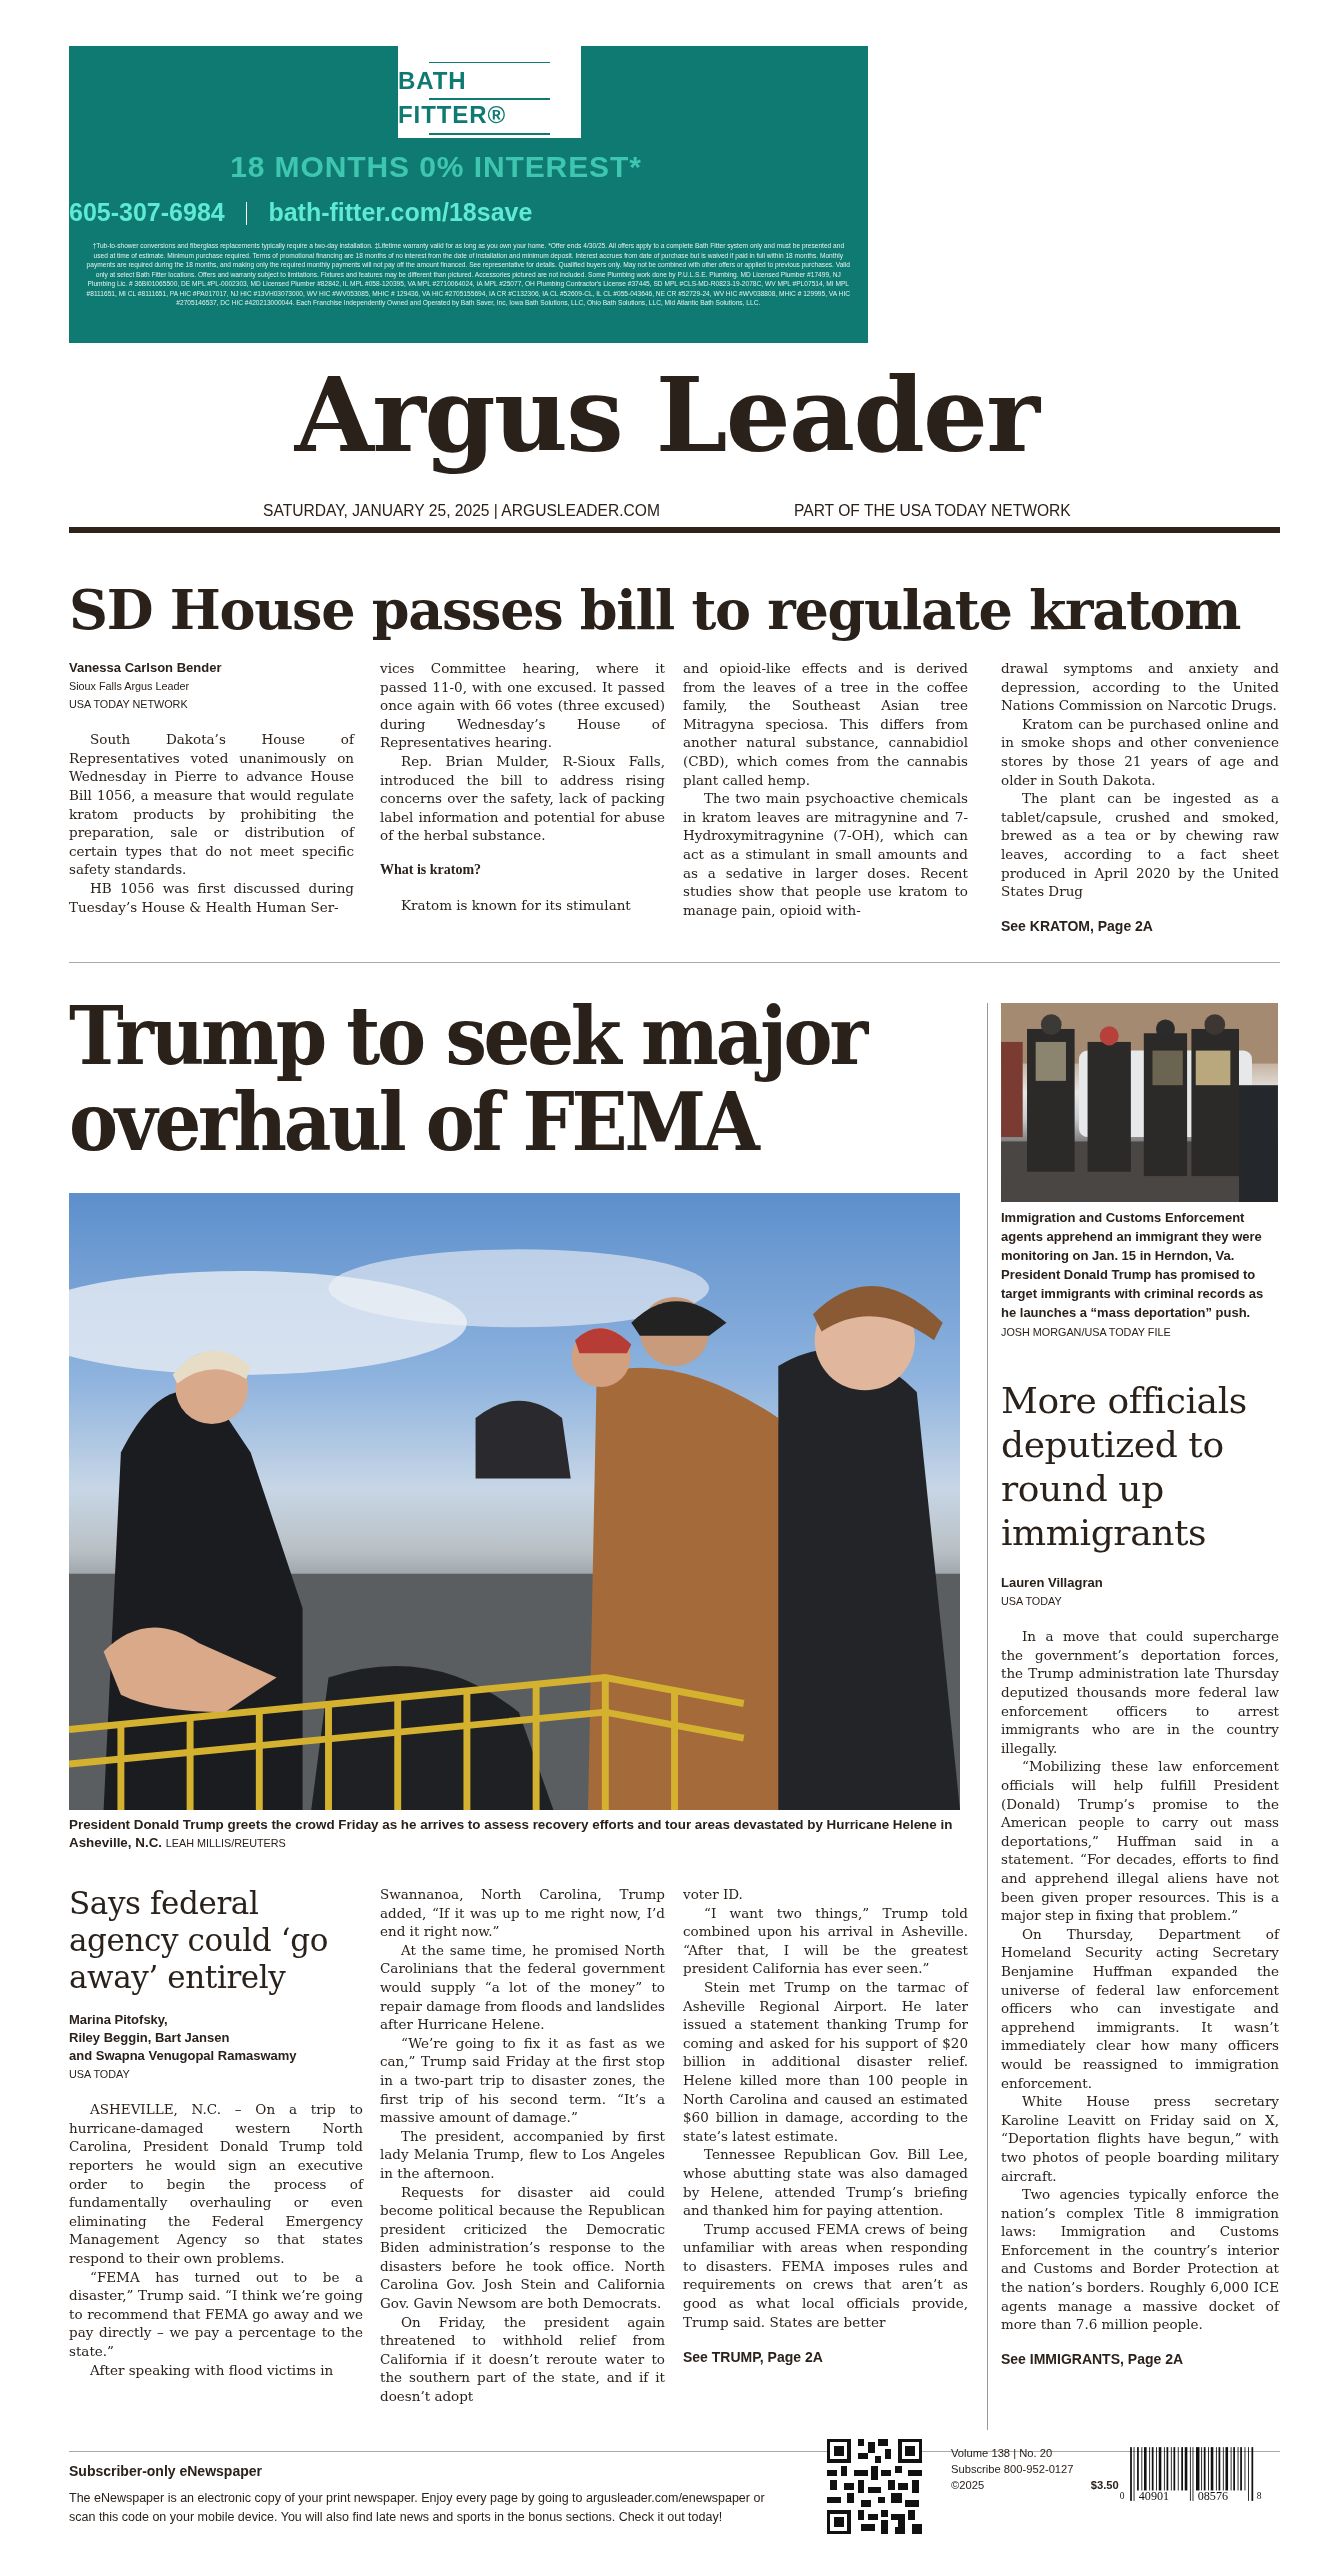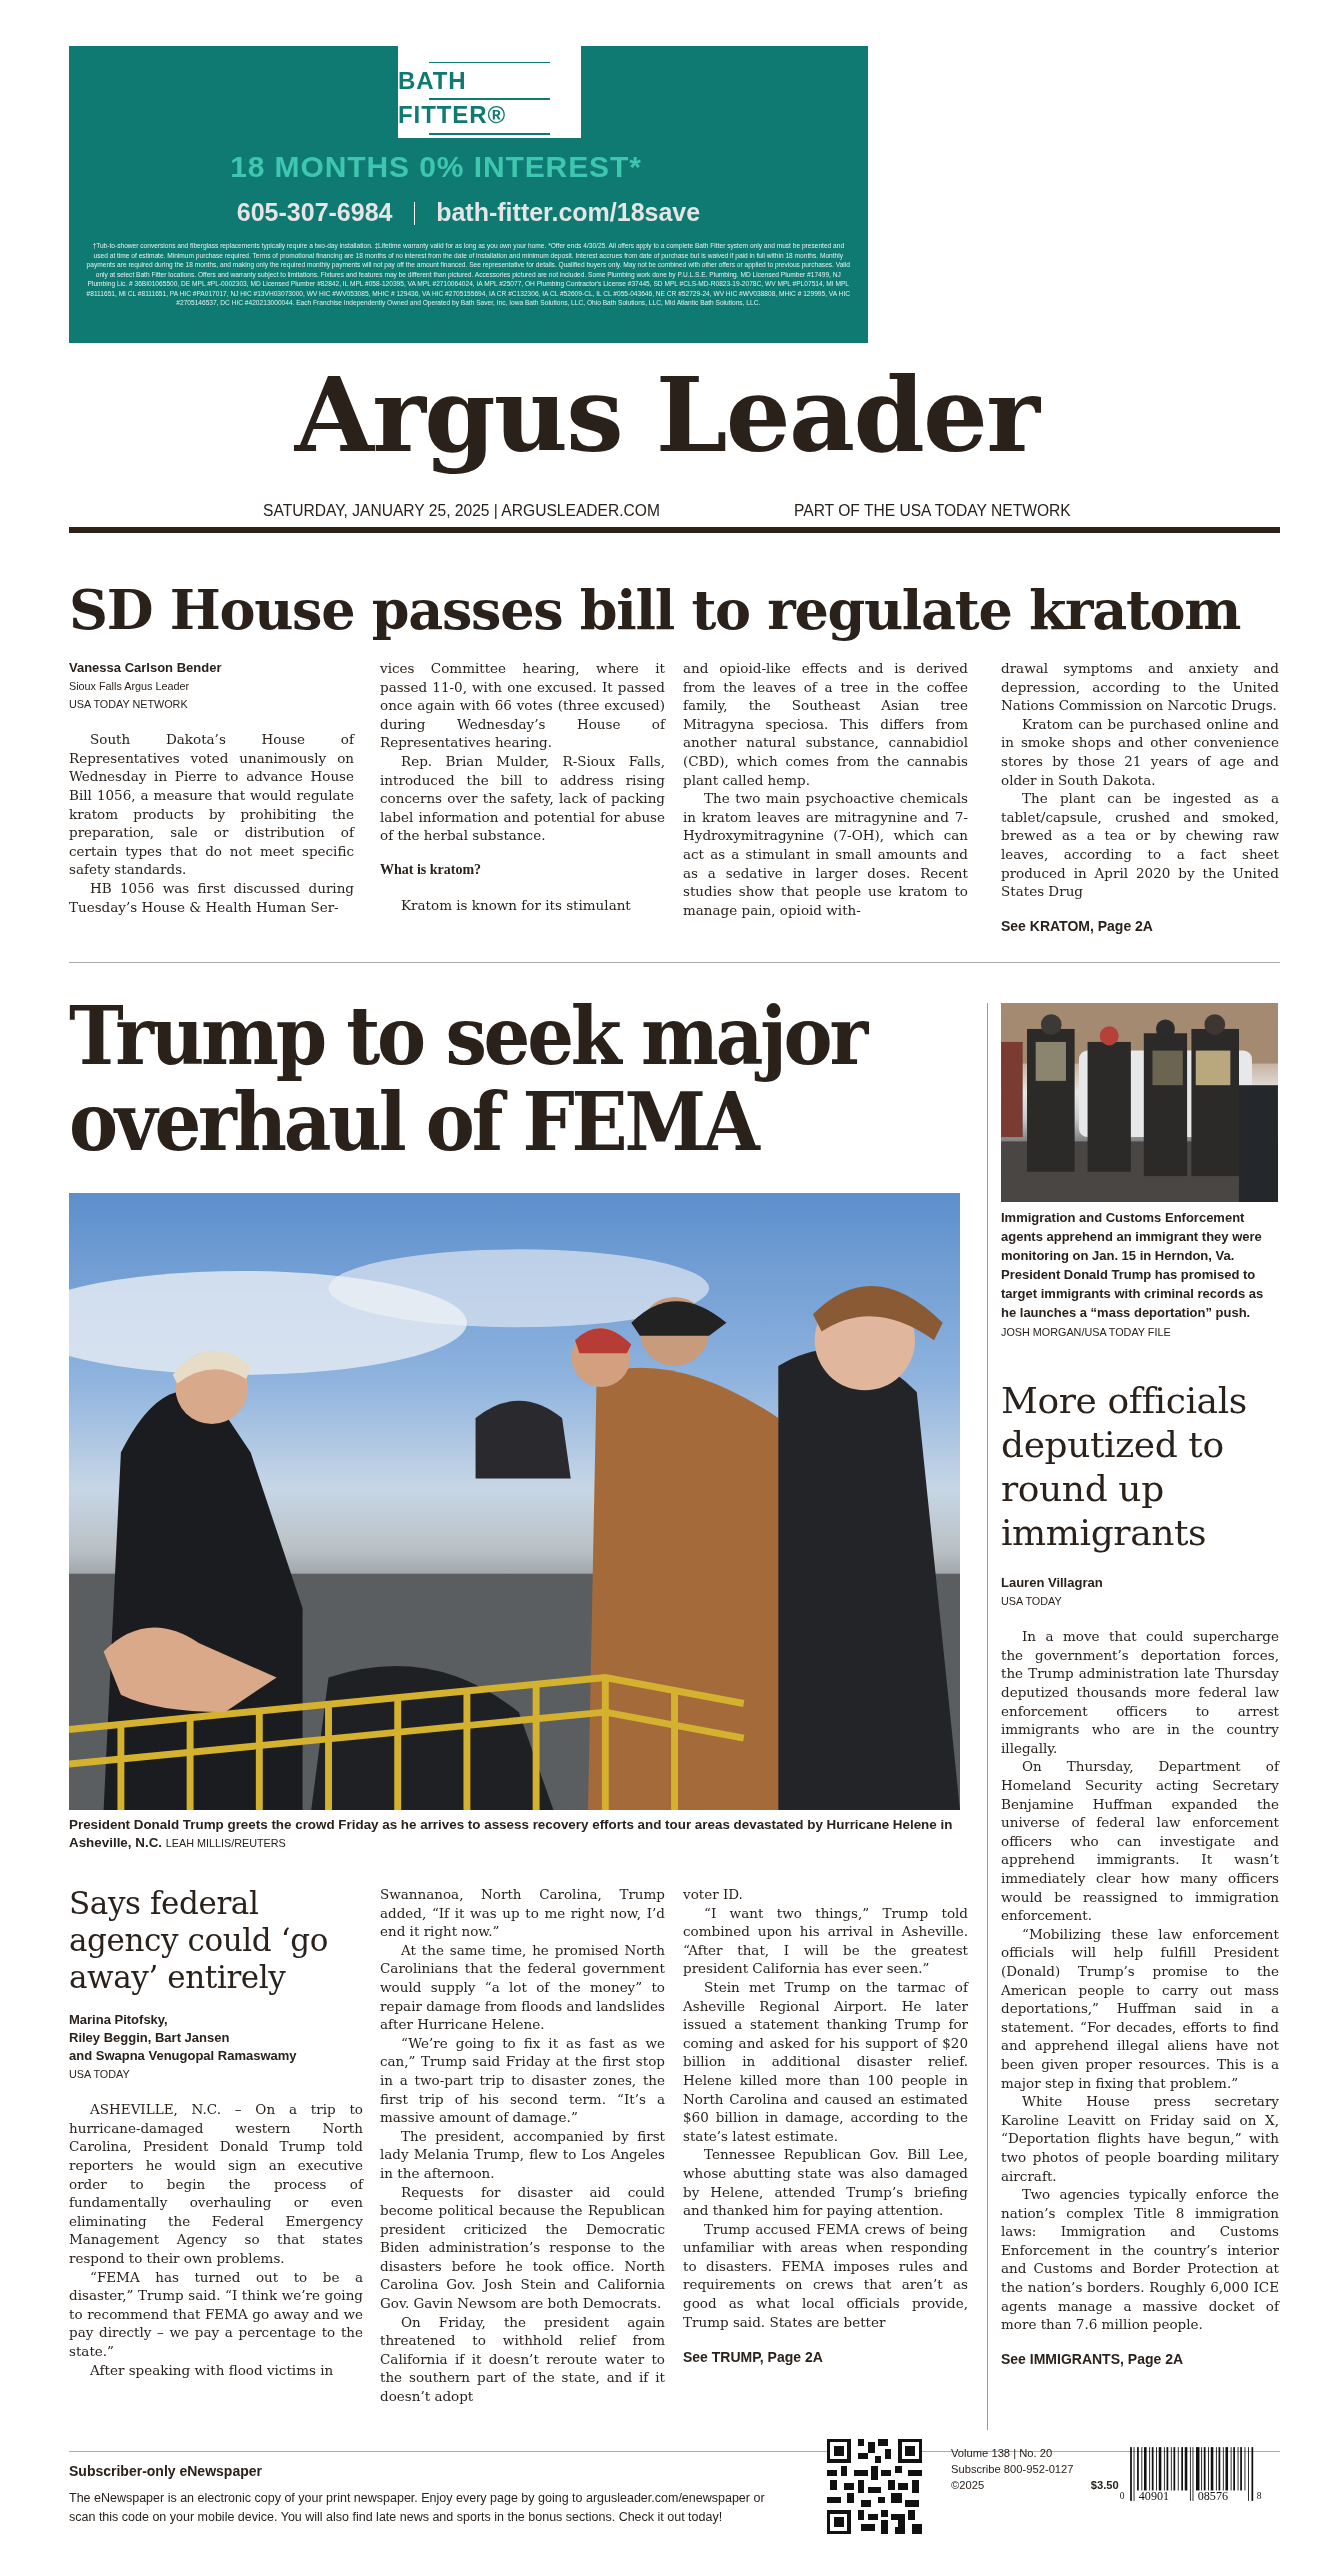--- a/index.html
+++ b/index.html
@@ -6,21 +6,21 @@
   html, body { width: 1333px; height: 2576px; background: #ffffff; overflow: hidden; }
   body { position: relative; color: #2a211b; font-family: "DejaVu Serif", serif; }
   .abs { position: absolute; }
 
   
   #ad { left: 69px; top: 46px; width: 799px; height: 297px; background: #0e7a72; }
   #ad-logo { left: 329px; top: 0; width: 183px; height: 92px; background: #fff; text-align: left; padding-top: 15.6px; }
   #ad-logo .bar { height: 1.7px; background: #0e7a72; width: 121px; margin: 0 auto; }
   #ad-logo .word { font-family: "Liberation Sans", sans-serif; color: #0e7a72; font-size: 24px; line-height: 26px; font-weight: bold; letter-spacing: 0.9px; }
   #ad-headline { left: 0; width: 734px; top: 104px; text-align: center; color: #3ec6b0; font-family: "Liberation Sans", sans-serif; font-size: 30px; font-weight: bold; letter-spacing: 0.9px; }
-  #ad-contact { left: 0; width: 799px; top: 152px; text-align: center; color: #e5e5e5; font-family: "Liberation Sans", sans-serif; font-size: 25px; font-weight: bold; }
+  #ad-contact { left: 0; width: 799px; top: 152px; color: #5eead4; font-family: "Liberation Sans", sans-serif; font-size: 25px; font-weight: bold; }
   #ad-contact .sep { display: inline-block; width: 1.7px; height: 22.5px; background: #fff; margin: 0 21px; vertical-align: -3.5px; }
   #ad-fine { left: 17.3px; width: 764px; top: 195px; text-align: center; color: #e6f2f0; font-family: "Liberation Sans", sans-serif; font-size: 6.6px; line-height: 9.5px; }
 
   
   #masthead { left: 0; width: 1333px; top: 359px; text-align: center; font-family: "DejaVu Serif", serif; font-weight: bold; font-size: 102px; letter-spacing: -1.7px; color: #2a211b; line-height: 112px; }
   #dateline { left: 263px; top: 502px; font-family: "Liberation Sans", sans-serif; font-size: 15.6px; color: #2a211b; }
   #network { left: 794px; top: 502px; font-family: "Liberation Sans", sans-serif; font-size: 15.6px; color: #2a211b; }
   #rule-top { left: 69px; top: 527px; width: 1211px; height: 6px; background: #2e2219; }
 
   
@@ -210,22 +210,22 @@
   <span class="credit">JOSH MORGAN/USA TODAY FILE</span>
 </div>
 
 <div id="imm-head" class="abs">More officials deputized to round up immigrants</div>
 
 <div class="abs" style="left:1001px; top:1574px; width:278px;">
   <div class="byline-name">Lauren Villagran</div>
   <div class="byline-org">USA TODAY</div>
   <div class="col" style="margin-top:17.3px;">
     <p>In a move that could supercharge the government’s deportation forces, the Trump administration late Thursday deputized thousands more federal law enforcement officers to arrest immigrants who are in the country illegally.</p>
+    <p>“Mobilizing these law enforcement officials will help fulfill President (Donald) Trump’s promise to the American people to carry out mass deportations,” Huffman said in a statement. “For decades, efforts to find and apprehend illegal aliens have not been given proper resources. This is a major step in fixing that problem.”</p>
     <p>On Thursday, Department of Homeland Security acting Secretary Benjamine Huffman expanded the universe of federal law enforcement officers who can investigate and apprehend immigrants. It wasn’t immediately clear how many officers would be reassigned to immigration enforcement.</p>
-    <p>“Mobilizing these law enforcement officials will help fulfill President (Donald) Trump’s promise to the American people to carry out mass deportations,” Huffman said in a statement. “For decades, efforts to find and apprehend illegal aliens have not been given proper resources. This is a major step in fixing that problem.”</p>
     <p>White House press secretary Karoline Leavitt on Friday said on X, “Deportation flights have begun,” with two photos of people boarding military aircraft.</p>
     <p>Two agencies typically enforce the nation’s complex Title 8 immigration laws: Immigration and Customs Enforcement in the country’s interior and Customs and Border Protection at the nation’s borders. Roughly 6,000 ICE agents manage a massive docket of more than 7.6 million people.</p>
   </div>
   <div class="jump" style="margin-top:17.3px;">See IMMIGRANTS, Page 2A</div>
 </div>
 
 <div id="rule-bottom" class="abs"></div>
 <div id="footer-title" class="abs">Subscriber-only eNewspaper</div>
 <div id="footer-text" class="abs">The eNewspaper is an electronic copy of your print newspaper. Enjoy every page by going to argusleader.com/enewspaper or scan this code on your mobile device. You will also find late news and sports in the bonus sections. Check it out today!</div>
 

